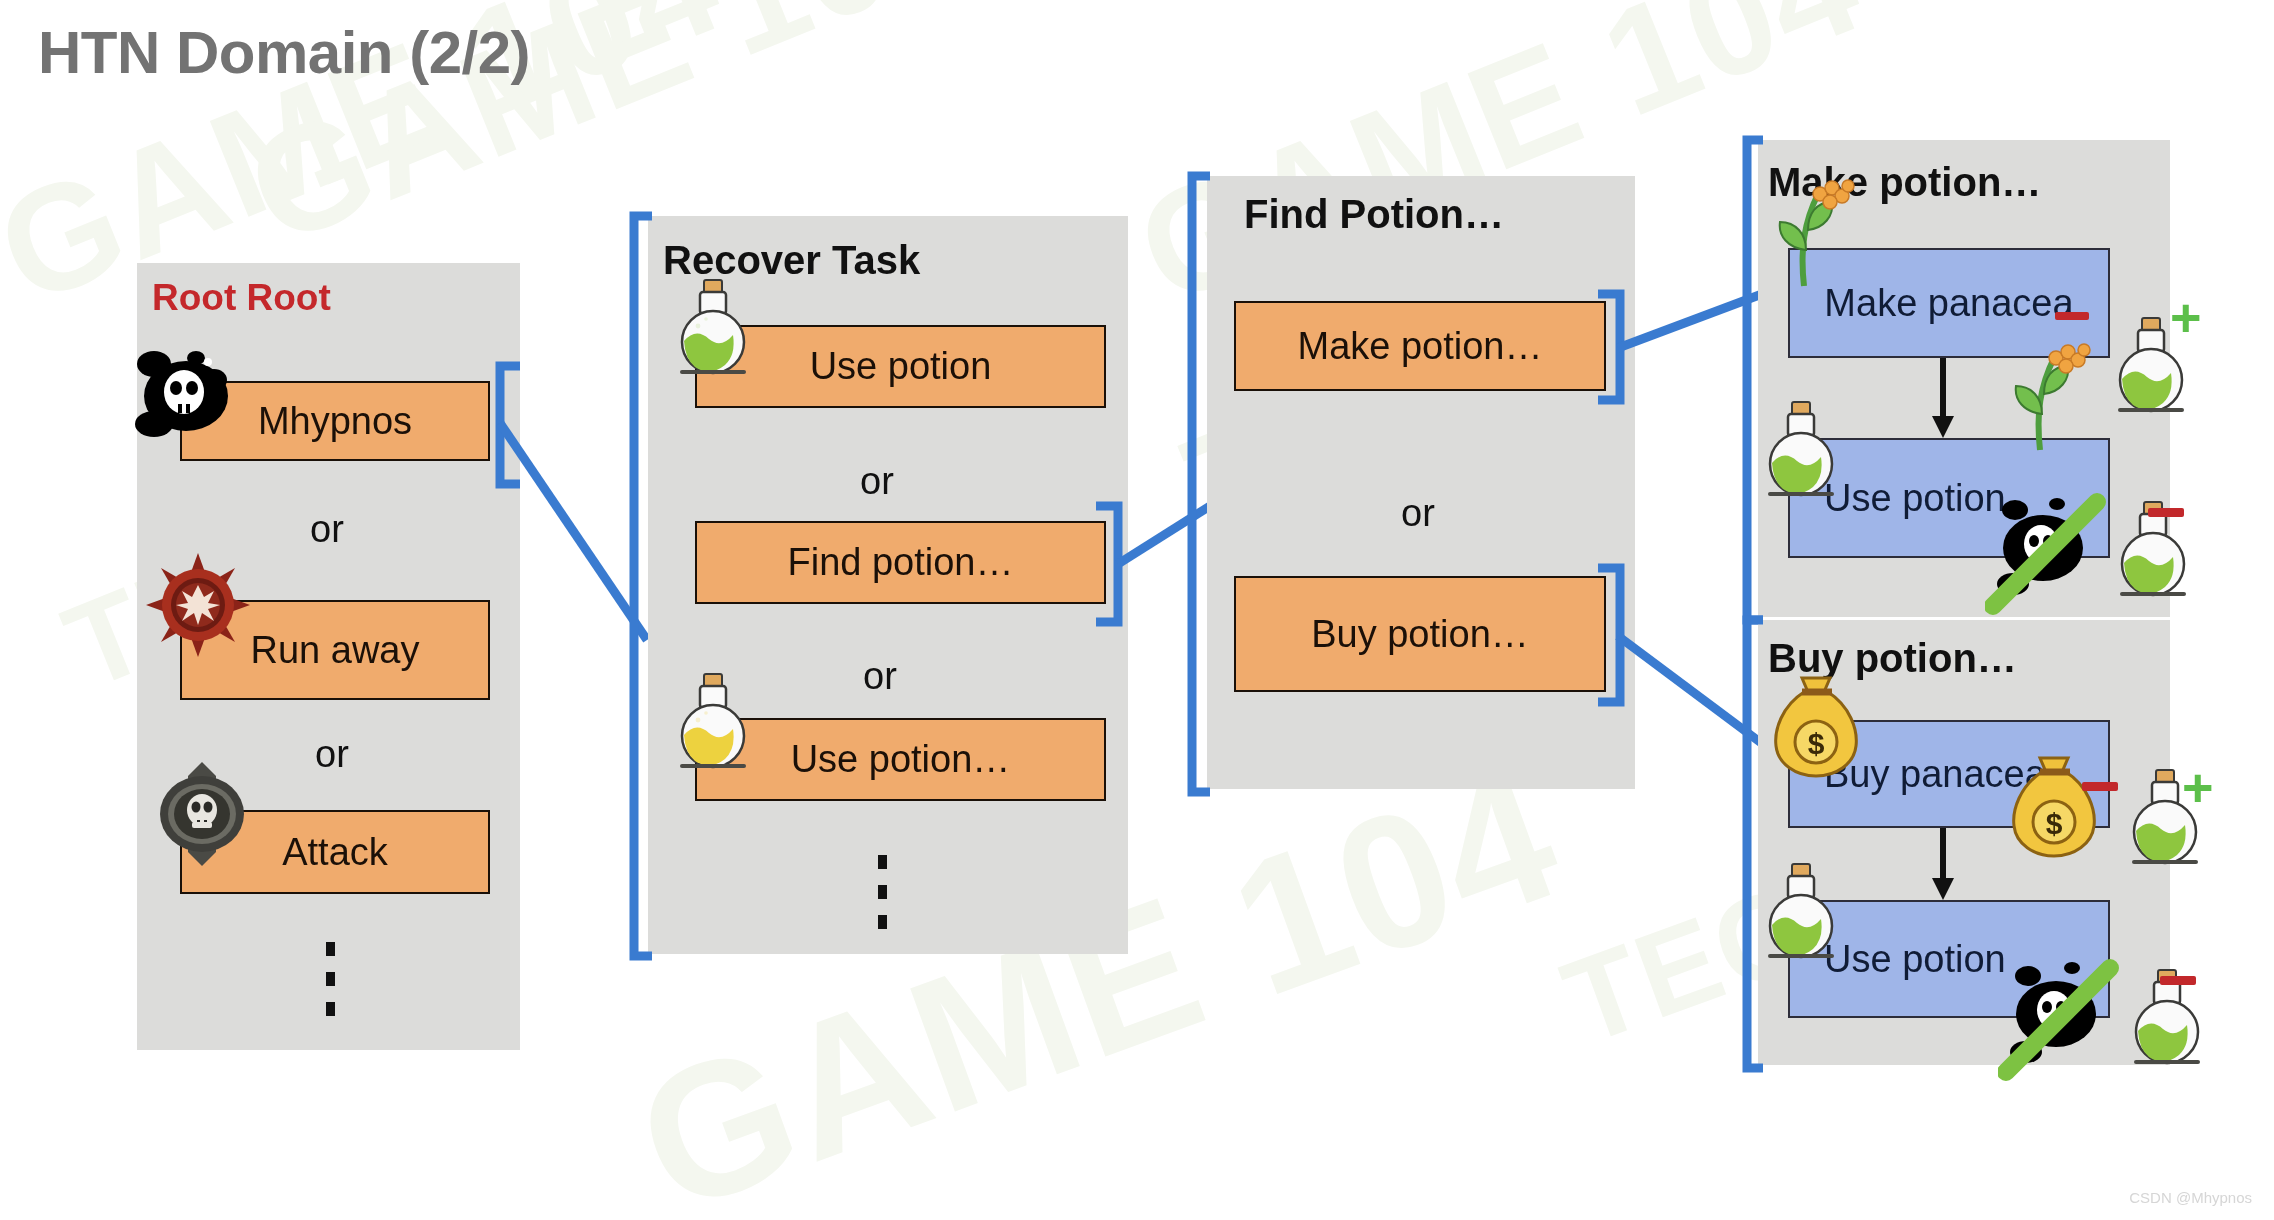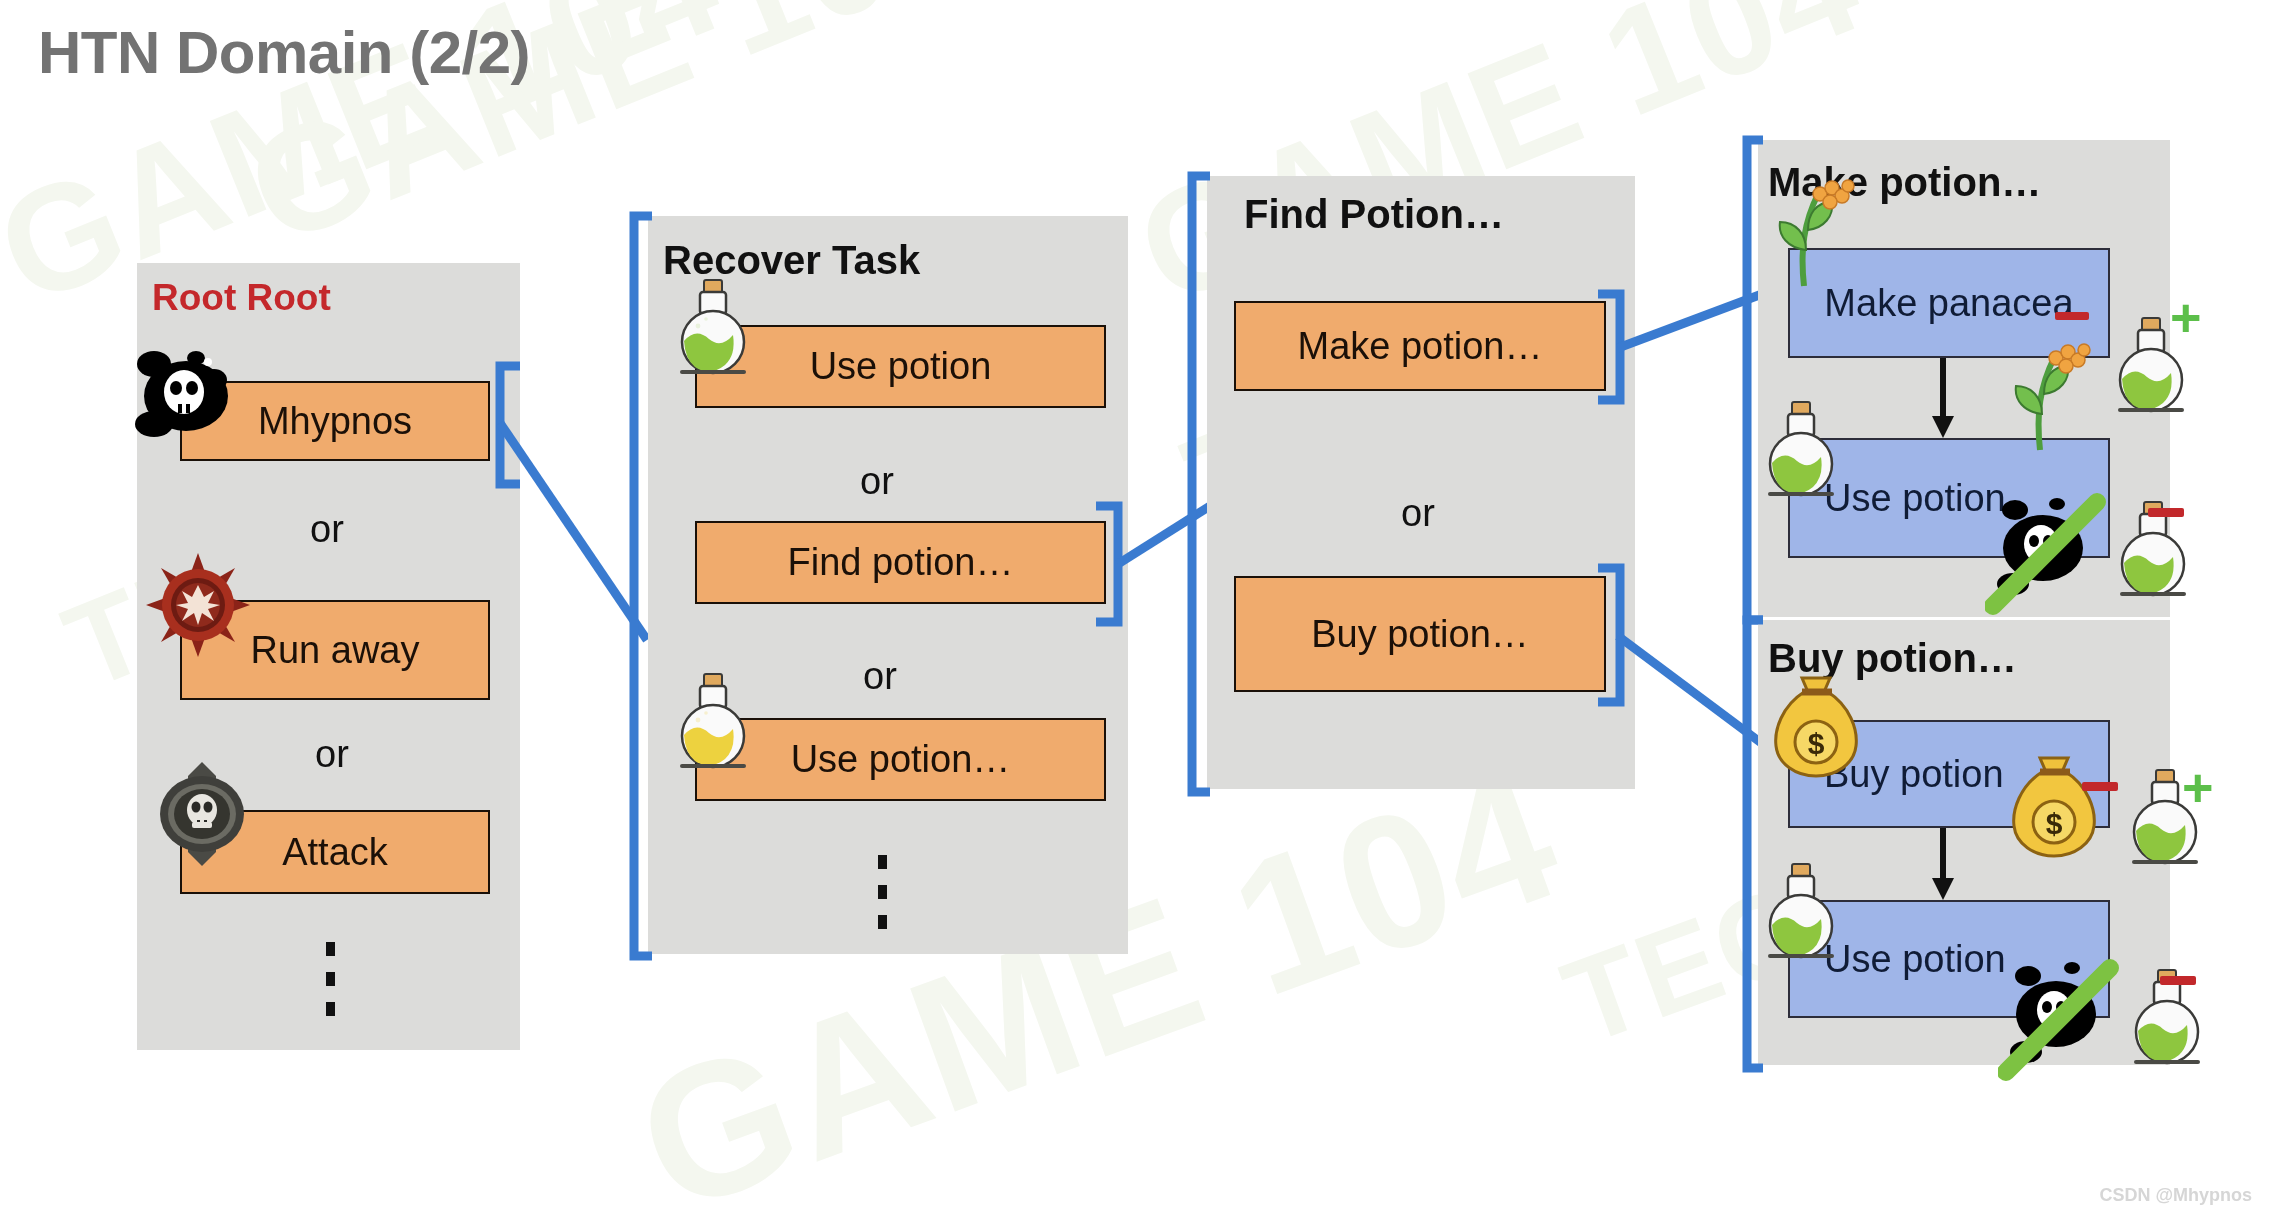--- a/index.html
+++ b/index.html
@@ -64,21 +64,21 @@
   .sign{position:absolute;font-weight:bold;line-height:1;}
   .sign.plus{color:#5cbf4a;font-size:54px;}
   .minusbar{position:absolute;background:#c2282b;border-radius:2px;}
 
   
   .icon{position:absolute;}
 
   
   #credit{
     position:absolute;right:22px;bottom:14px;
-    font-size:18px;color:#d6d6d6;font-weight:bold;
+    font-size:15px;color:#d6d6d6;
   }
 </style>
 </head>
 <body>
 
 <div class="wm wm1">GAME 104</div>
 <div class="wm wm2">GAME 104</div>
 <div class="wm wm3">GAME 104</div>
 <div class="wm wm4">TECH</div>
 <div class="wm wm5">GAME 104</div>
@@ -357,21 +357,21 @@
     <circle cx="41" cy="64" r="31" fill="#fafafa" stroke="#3a3a38" stroke-width="2.5"></circle>
     <path d="M12 63 q12 -14 25 -2 q12 10 24 -4 q3 20 -8 30 q-15 12 -30 2 q-10 -8 -11 -26 z" fill="#8ec63f"></path>
     <rect x="8" y="92" width="66" height="4" rx="2" fill="#4a4a45"></rect>
   </svg>
 </div>
 
 <div class="panel" style="left:1758px;top:620px;width:412px;height:445px;"></div>
 
 <div class="panel-title" style="left:1768px;top:636px;">Buy potion…</div>
 
-<div class="taskbox primitive lefttext" style="left:1788px;top:720px;width:322px;height:108px;">Buy potion</div>
+<div class="taskbox primitive lefttext" style="left:1788px;top:720px;width:322px;height:108px;">Buy panacea</div>
 <div class="taskbox primitive lefttext" style="left:1788px;top:900px;width:322px;height:118px;">Use potion</div>
 
 <div class="downarrow" style="left:1928px;top:828px;width:30px;height:74px;">
   <svg width="30" height="74" viewBox="0 0 30 74">
     <line x1="15" y1="0" x2="15" y2="54" stroke="#111" stroke-width="6"></line>
     <polygon points="15,72 4,50 26,50" fill="#111"></polygon>
   </svg>
 </div>
 
 <div class="bracket" style="left:1735px;top:614px;width:36px;height:460px;">

